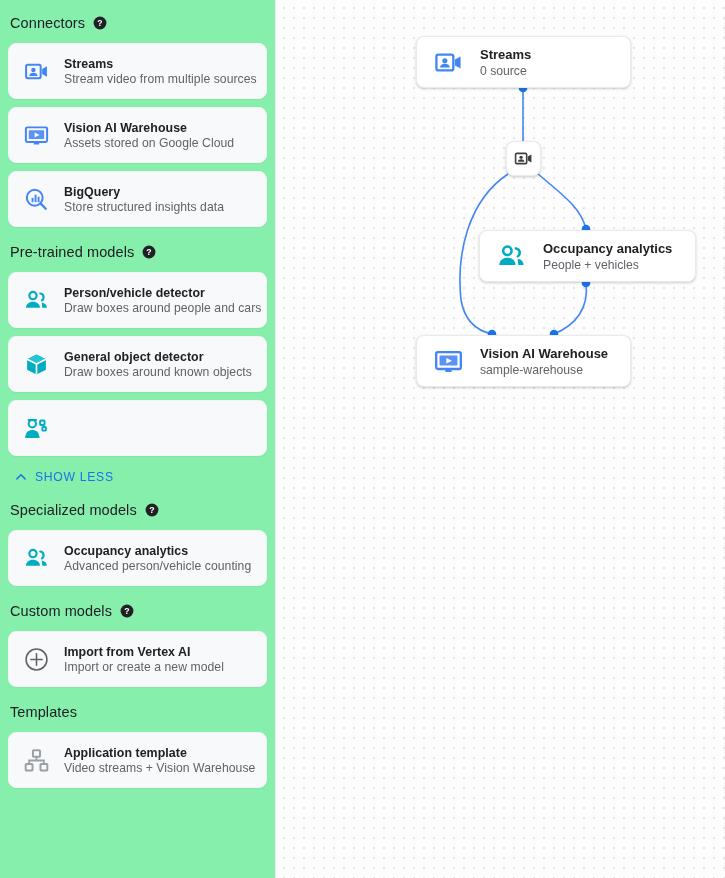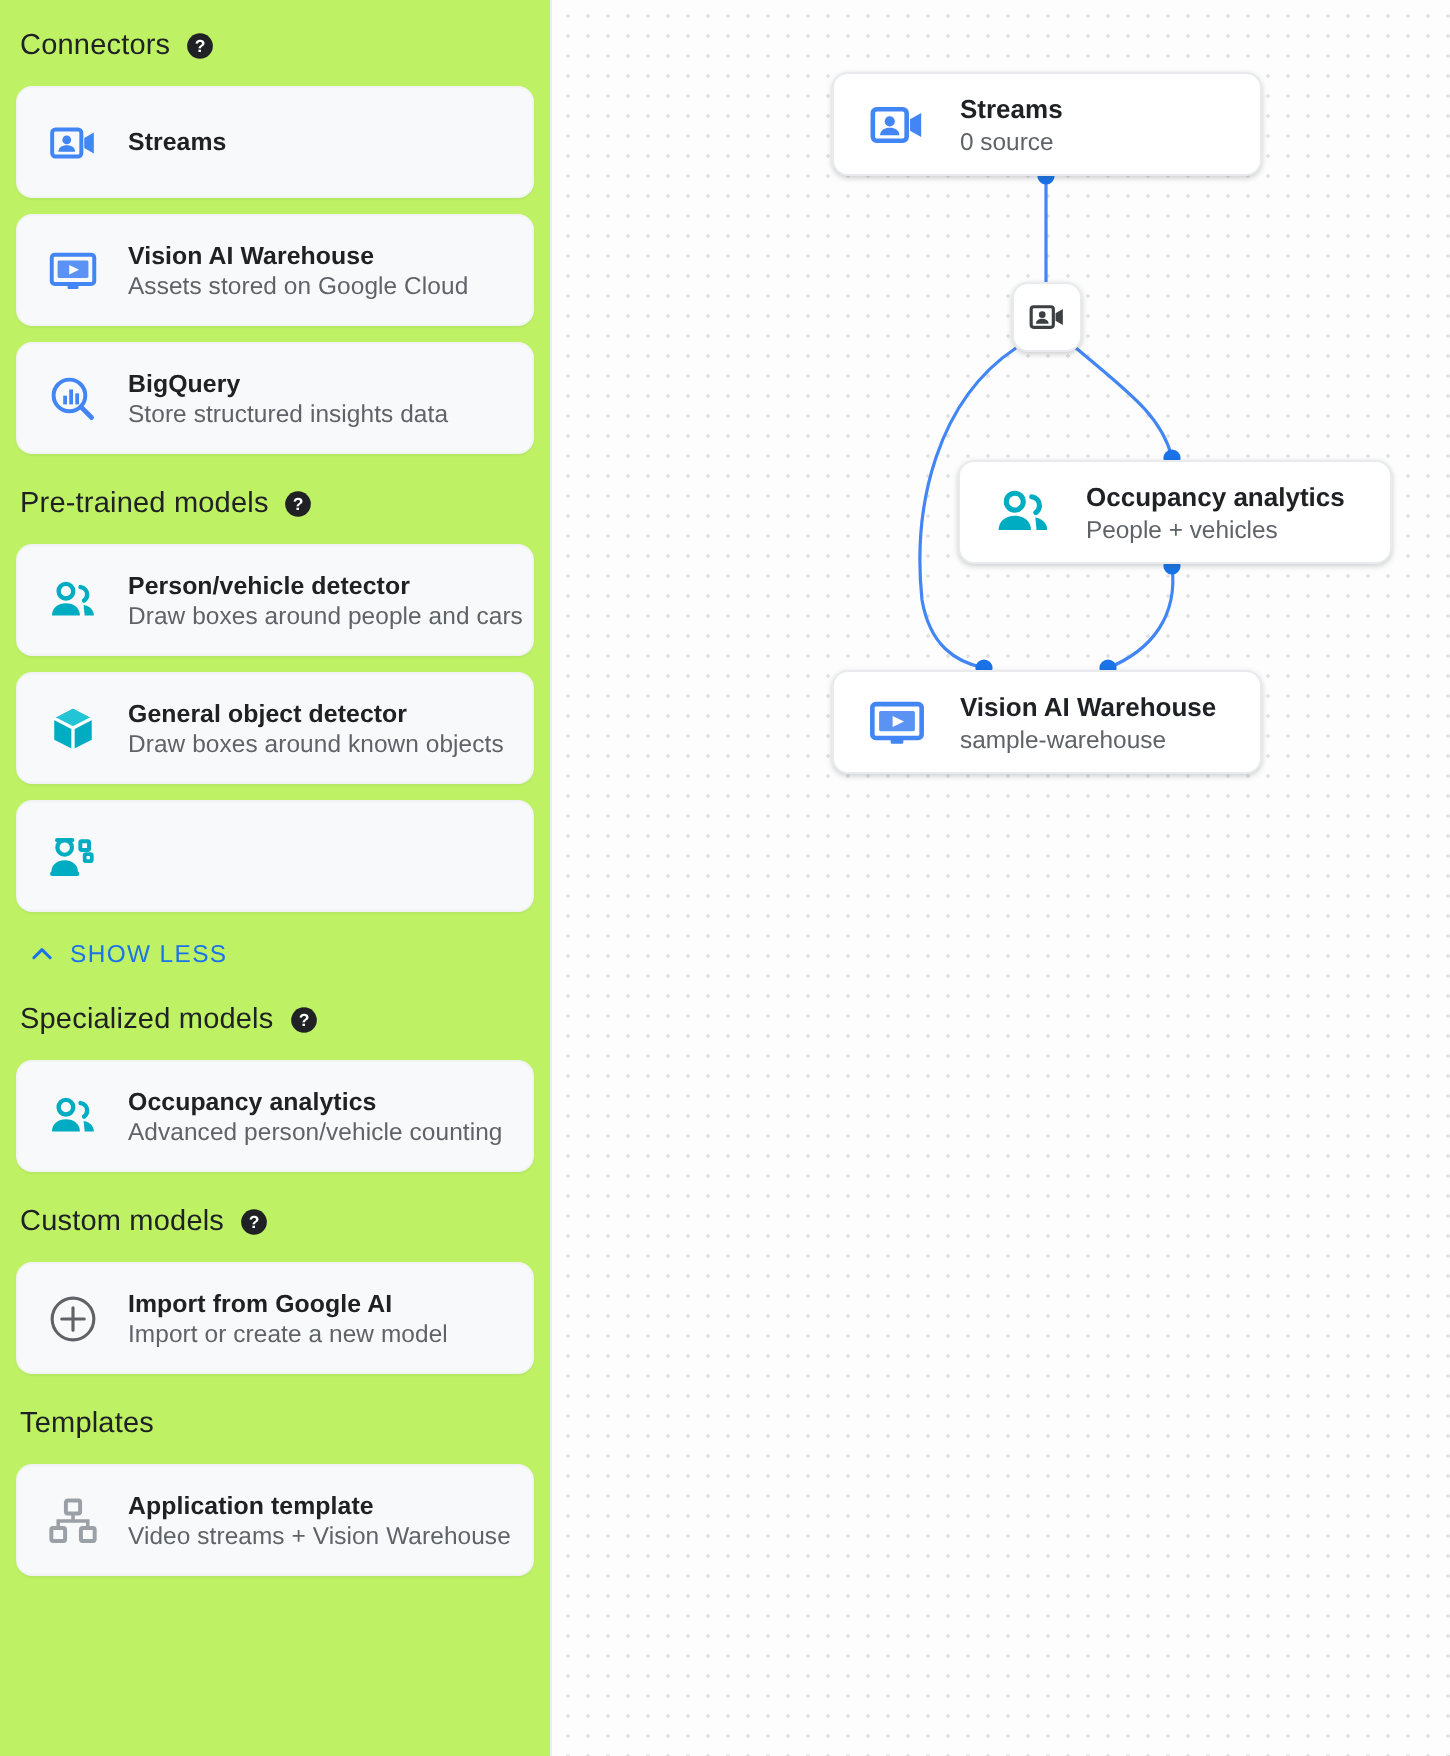--- a/index.html
+++ b/index.html
@@ -7,21 +7,21 @@
     width: 725px; height: 878px;
     font-family: "Liberation Sans", sans-serif;
     background: #ffffff;
     overflow: hidden;
   }
   #app { position: relative; width: 725px; height: 878px; display: flex; }
 
   
   .sidebar {
     width: 276px; height: 878px;
-    background: #bef264;
+    background: #86efac;
     border-right: 1px solid #eceff1;
     padding: 0 8px;
     overflow: hidden;
     position: relative;
     flex: 0 0 276px;
   }
   .section-header {
     display: flex; align-items: center; gap: 8px;
     padding: 0 0 0 2px;
     height: 22px;
@@ -132,20 +132,21 @@
       <span class="card-icon">
         <svg width="25" height="25" viewBox="0 0 24 24">
             <rect x="2" y="5.5" width="14" height="13" rx="1.6" fill="none" stroke="#4285f4" stroke-width="1.9"></rect>
             <circle cx="9" cy="10.5" r="2.1" fill="#4285f4"></circle>
             <path d="M5 16.2c0-2.1 1.9-3.1 4-3.1s4 1 4 3.1z" fill="#4285f4"></path>
             <path d="M17.4 9.6L22 7v10l-4.6-2.6z" fill="#4285f4"></path>
           </svg>
       </span>
       <span class="card-text">
         <span class="card-title">Streams</span>
+        <span class="card-sub">Stream video from multiple sources</span>
       </span>
     </div>
 
     <div class="card">
       <span class="card-icon">
         <svg width="25" height="25" viewBox="0 0 24 24">
             <rect x="1.8" y="4.2" width="20.4" height="14" rx="1.4" fill="none" stroke="#4285f4" stroke-width="1.9"></rect>
             <rect x="4.6" y="7" width="14.8" height="8.4" rx=".7" fill="#5b93f5"></rect>
             <path d="M10.2 9.1l4.7 2.3-4.7 2.3z" fill="#ffffff"></path>
             <rect x="9.4" y="18.6" width="5.2" height="2" rx=".5" fill="#4285f4"></rect>
@@ -272,21 +273,21 @@
     </div>
 
     <div class="card">
       <span class="card-icon">
         <svg width="25" height="25" viewBox="0 0 24 24">
             <circle cx="12" cy="12" r="10" fill="none" stroke="#5f6368" stroke-width="1.5"></circle>
             <path d="M12 6.6v10.8M6.6 12h10.8" stroke="#5f6368" stroke-width="1.5" stroke-linecap="round"></path>
           </svg>
       </span>
       <span class="card-text">
-        <span class="card-title">Import from Google AI</span>
+        <span class="card-title">Import from Vertex AI</span>
         <span class="card-sub">Import or create a new model</span>
       </span>
     </div>
 
     <div class="section-header" style="margin-top:14px;">
       <span class="section-title">Templates</span>
     </div>
 
     <div class="card">
       <span class="card-icon">

